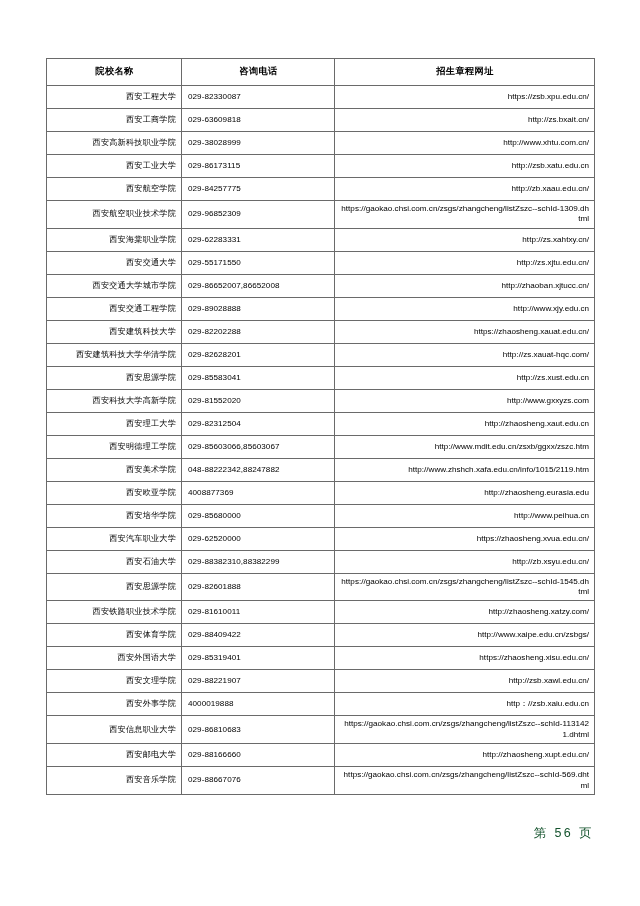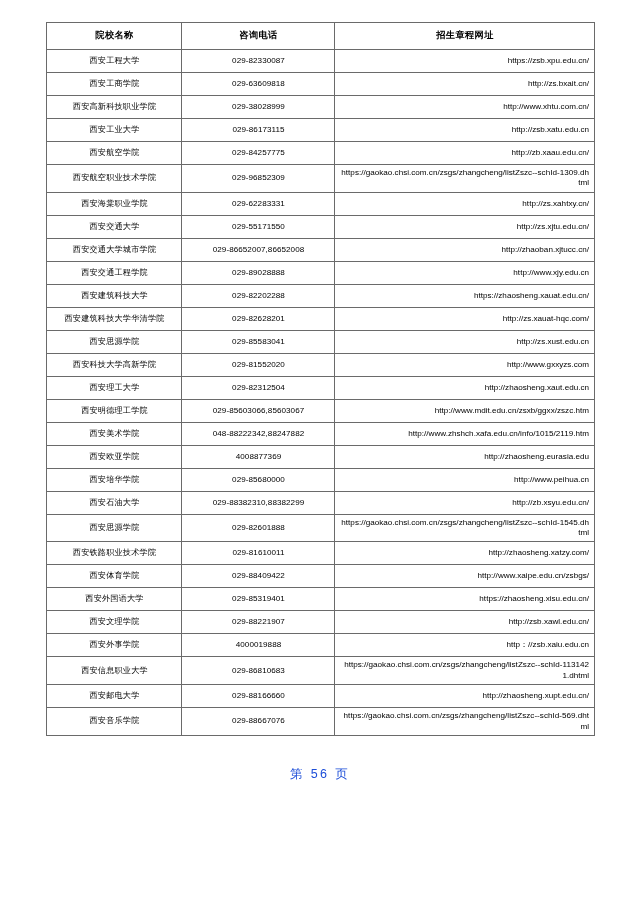--- a/index.html
+++ b/index.html
@@ -12,21 +12,21 @@
     height: 906px;
     font-family: "Liberation Sans", "DejaVu Sans", sans-serif;
     color: #000000;
     -webkit-font-smoothing: antialiased;
   }
   .page {
     position: relative;
     width: 640px;
     height: 906px;
     box-sizing: border-box;
-    padding: 22px 46px 0 46px;
+    padding: 58px 46px 0 46px;
   }
   table.college-table {
     width: 548px;
     border-collapse: collapse;
     table-layout: fixed;
     border: 1.4px solid #4a4a4a;
   }
   table.college-table col.col-name  { width: 135px; }
   table.college-table col.col-phone { width: 153px; }
   table.college-table col.col-url   { width: 260px; }
@@ -47,42 +47,42 @@
     letter-spacing: 0.4px;
     padding-top: 4px;
     padding-bottom: 4px;
     height: 18px;
   }
   table.college-table tbody td {
     font-size: 8.1px;
     height: 16px;
   }
   td.cell-name {
-    text-align: center;
+    text-align: right;
     letter-spacing: 0.25px;
     white-space: nowrap;
     font-family: Liberation Serif, serif;
   }
   td.cell-phone {
-    text-align: center;
+    text-align: left;
     font-size: 7.9px;
     letter-spacing: 0.05px;
     white-space: nowrap;
   }
   td.cell-url {
     text-align: right;
     font-size: 7.8px;
     letter-spacing: 0.01px;
   }
   .page-footer {
     margin-top: 30px;
-    text-align: center;
+    text-align: right;
     font-size: 12.5px;
     letter-spacing: 2.4px;
-    color: #1d4ed8;
+    color: #14532d;
   }
 </style>
 </head>
 <body>
 
 <div class="page">
 
   <table class="college-table">
     <colgroup>
       <col class="col-name">
@@ -186,20 +186,25 @@
           <td class="cell-name">西安欧亚学院</td>
           <td class="cell-phone">4008877369</td>
           <td class="cell-url">http://zhaosheng.eurasia.edu</td>
         </tr>
         <tr>
           <td class="cell-name">西安培华学院</td>
           <td class="cell-phone">029-85680000</td>
           <td class="cell-url">http://www.peihua.cn</td>
         </tr>
         <tr>
+          <td class="cell-name">西安汽车职业大学</td>
+          <td class="cell-phone">029-62520000</td>
+          <td class="cell-url">https://zhaosheng.xvua.edu.cn/</td>
+        </tr>
+        <tr>
           <td class="cell-name">西安石油大学</td>
           <td class="cell-phone">029-88382310,88382299</td>
           <td class="cell-url">http://zb.xsyu.edu.cn/</td>
         </tr>
         <tr>
           <td class="cell-name">西安思源学院</td>
           <td class="cell-phone">029-82601888</td>
           <td class="cell-url">https://gaokao.chsi.com.cn/zsgs/zhangcheng/listZszc--schId-1545.dhtml</td>
         </tr>
         <tr>

